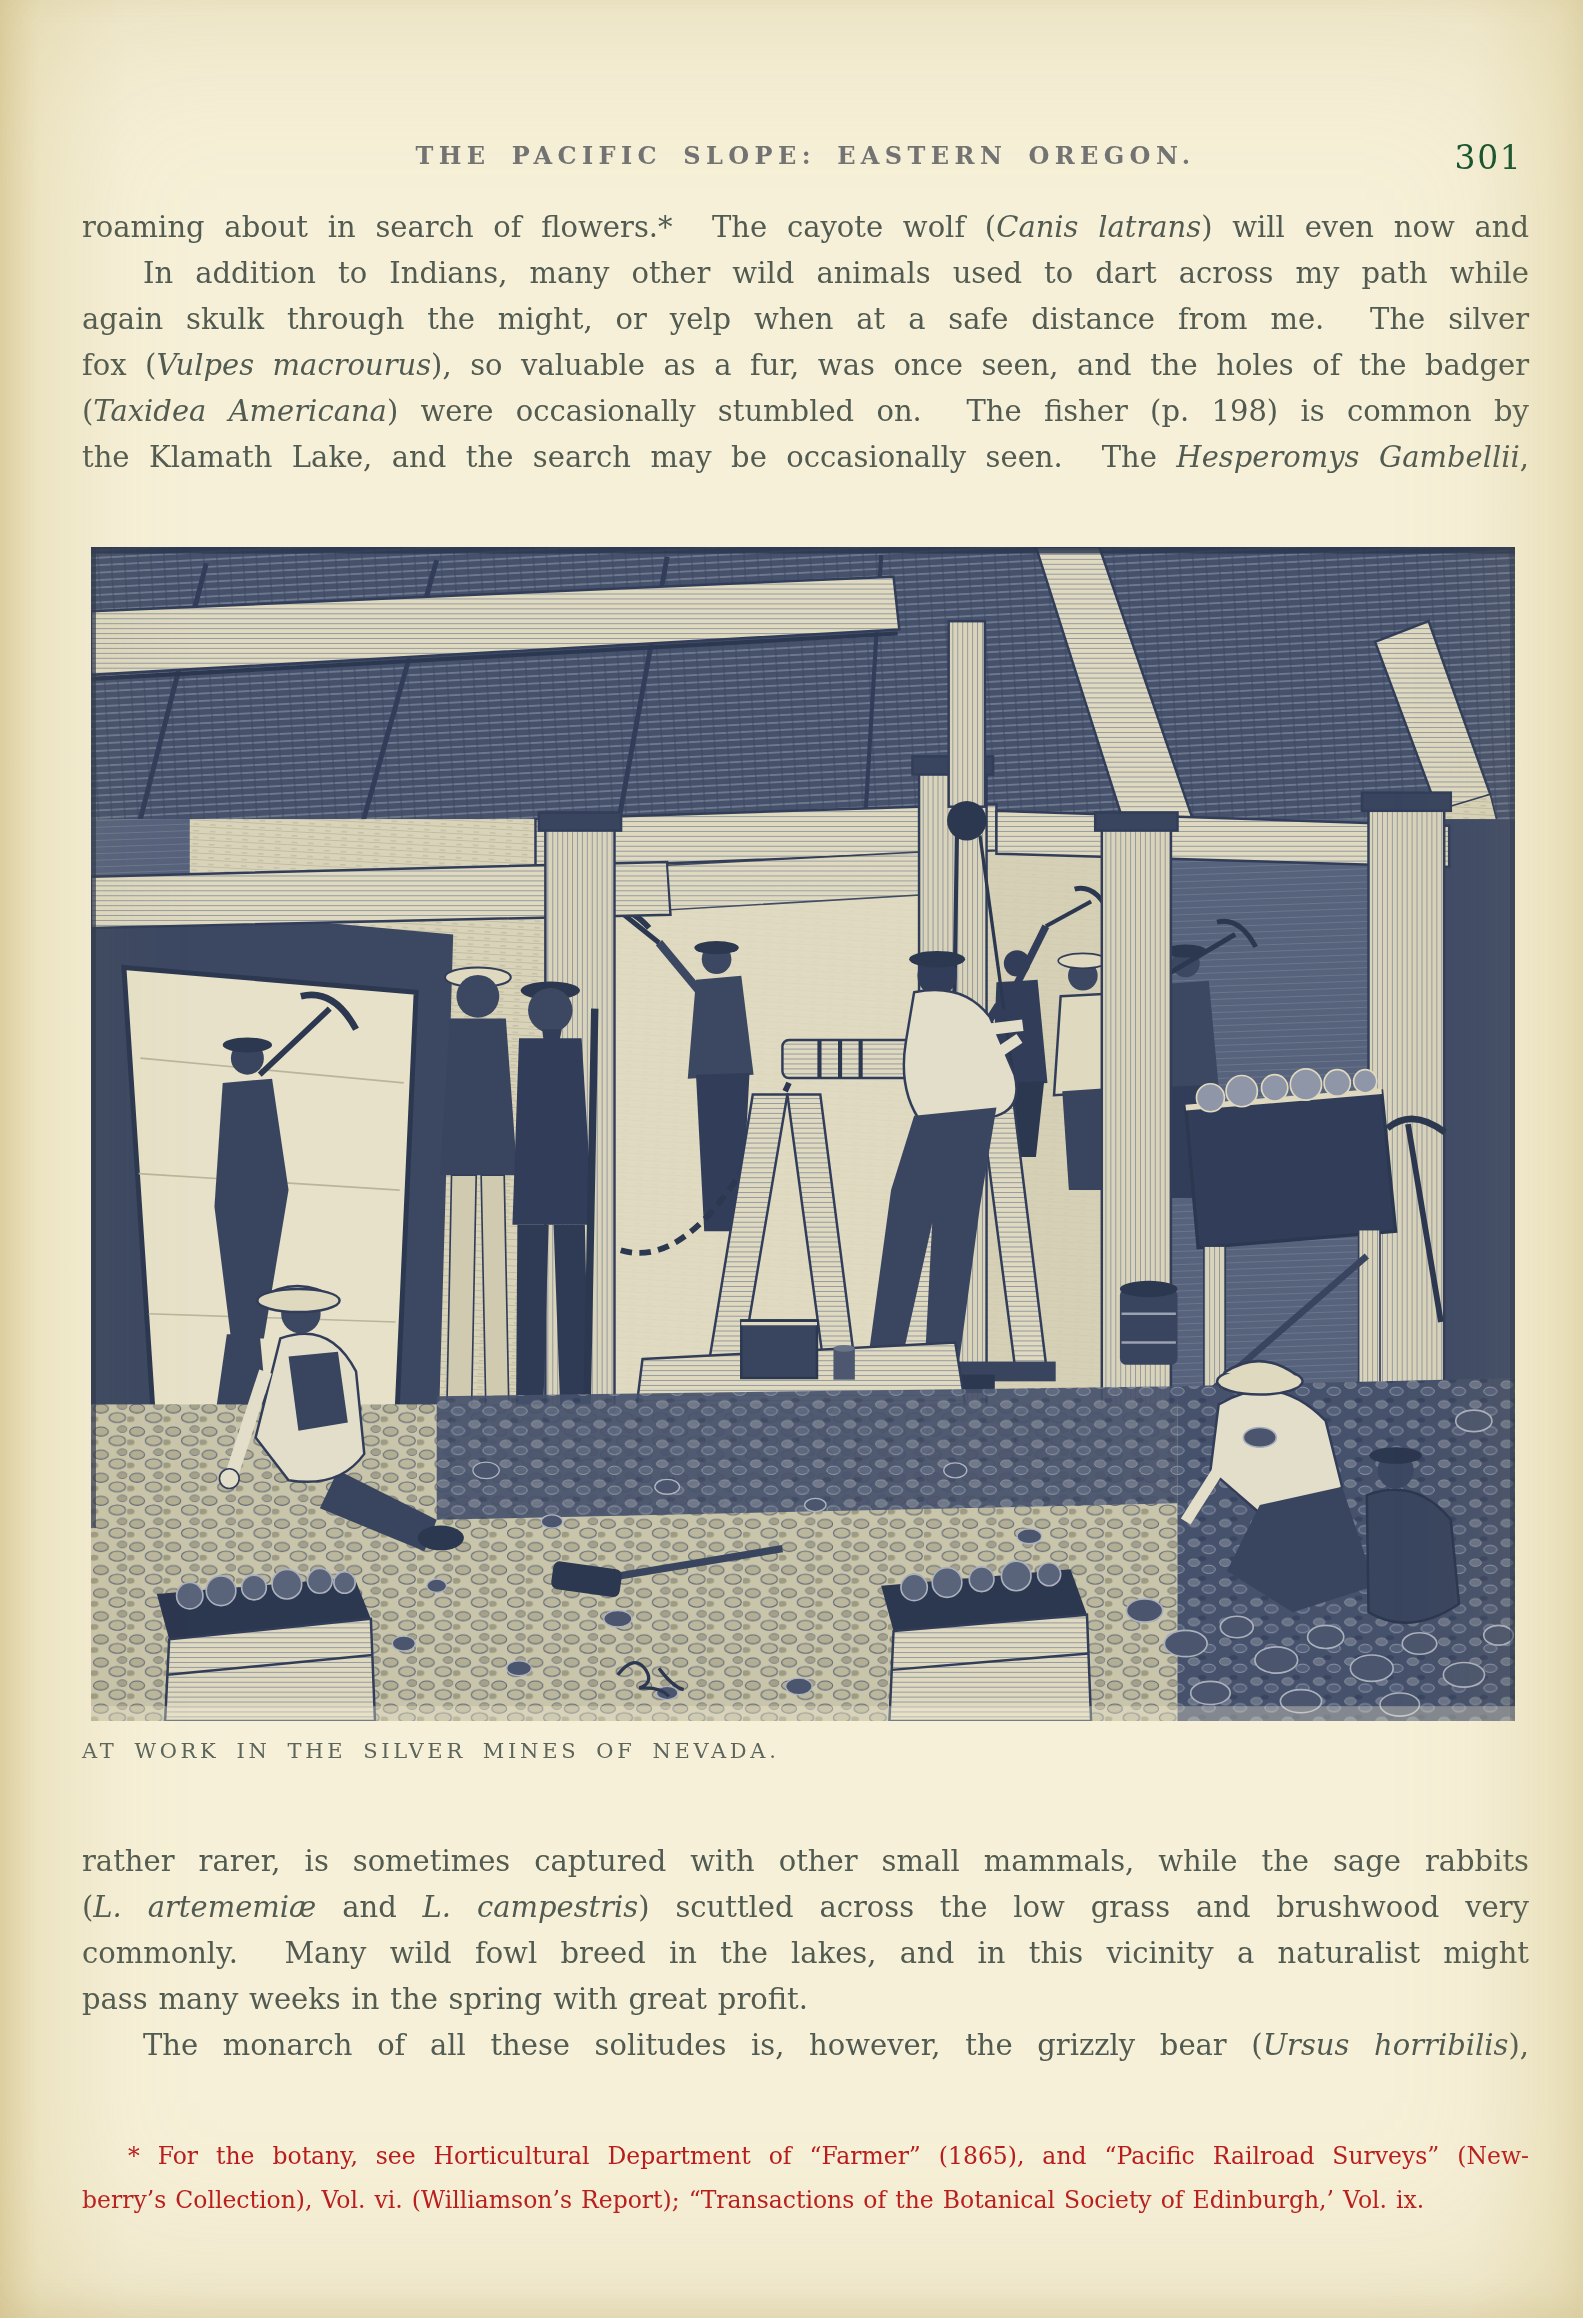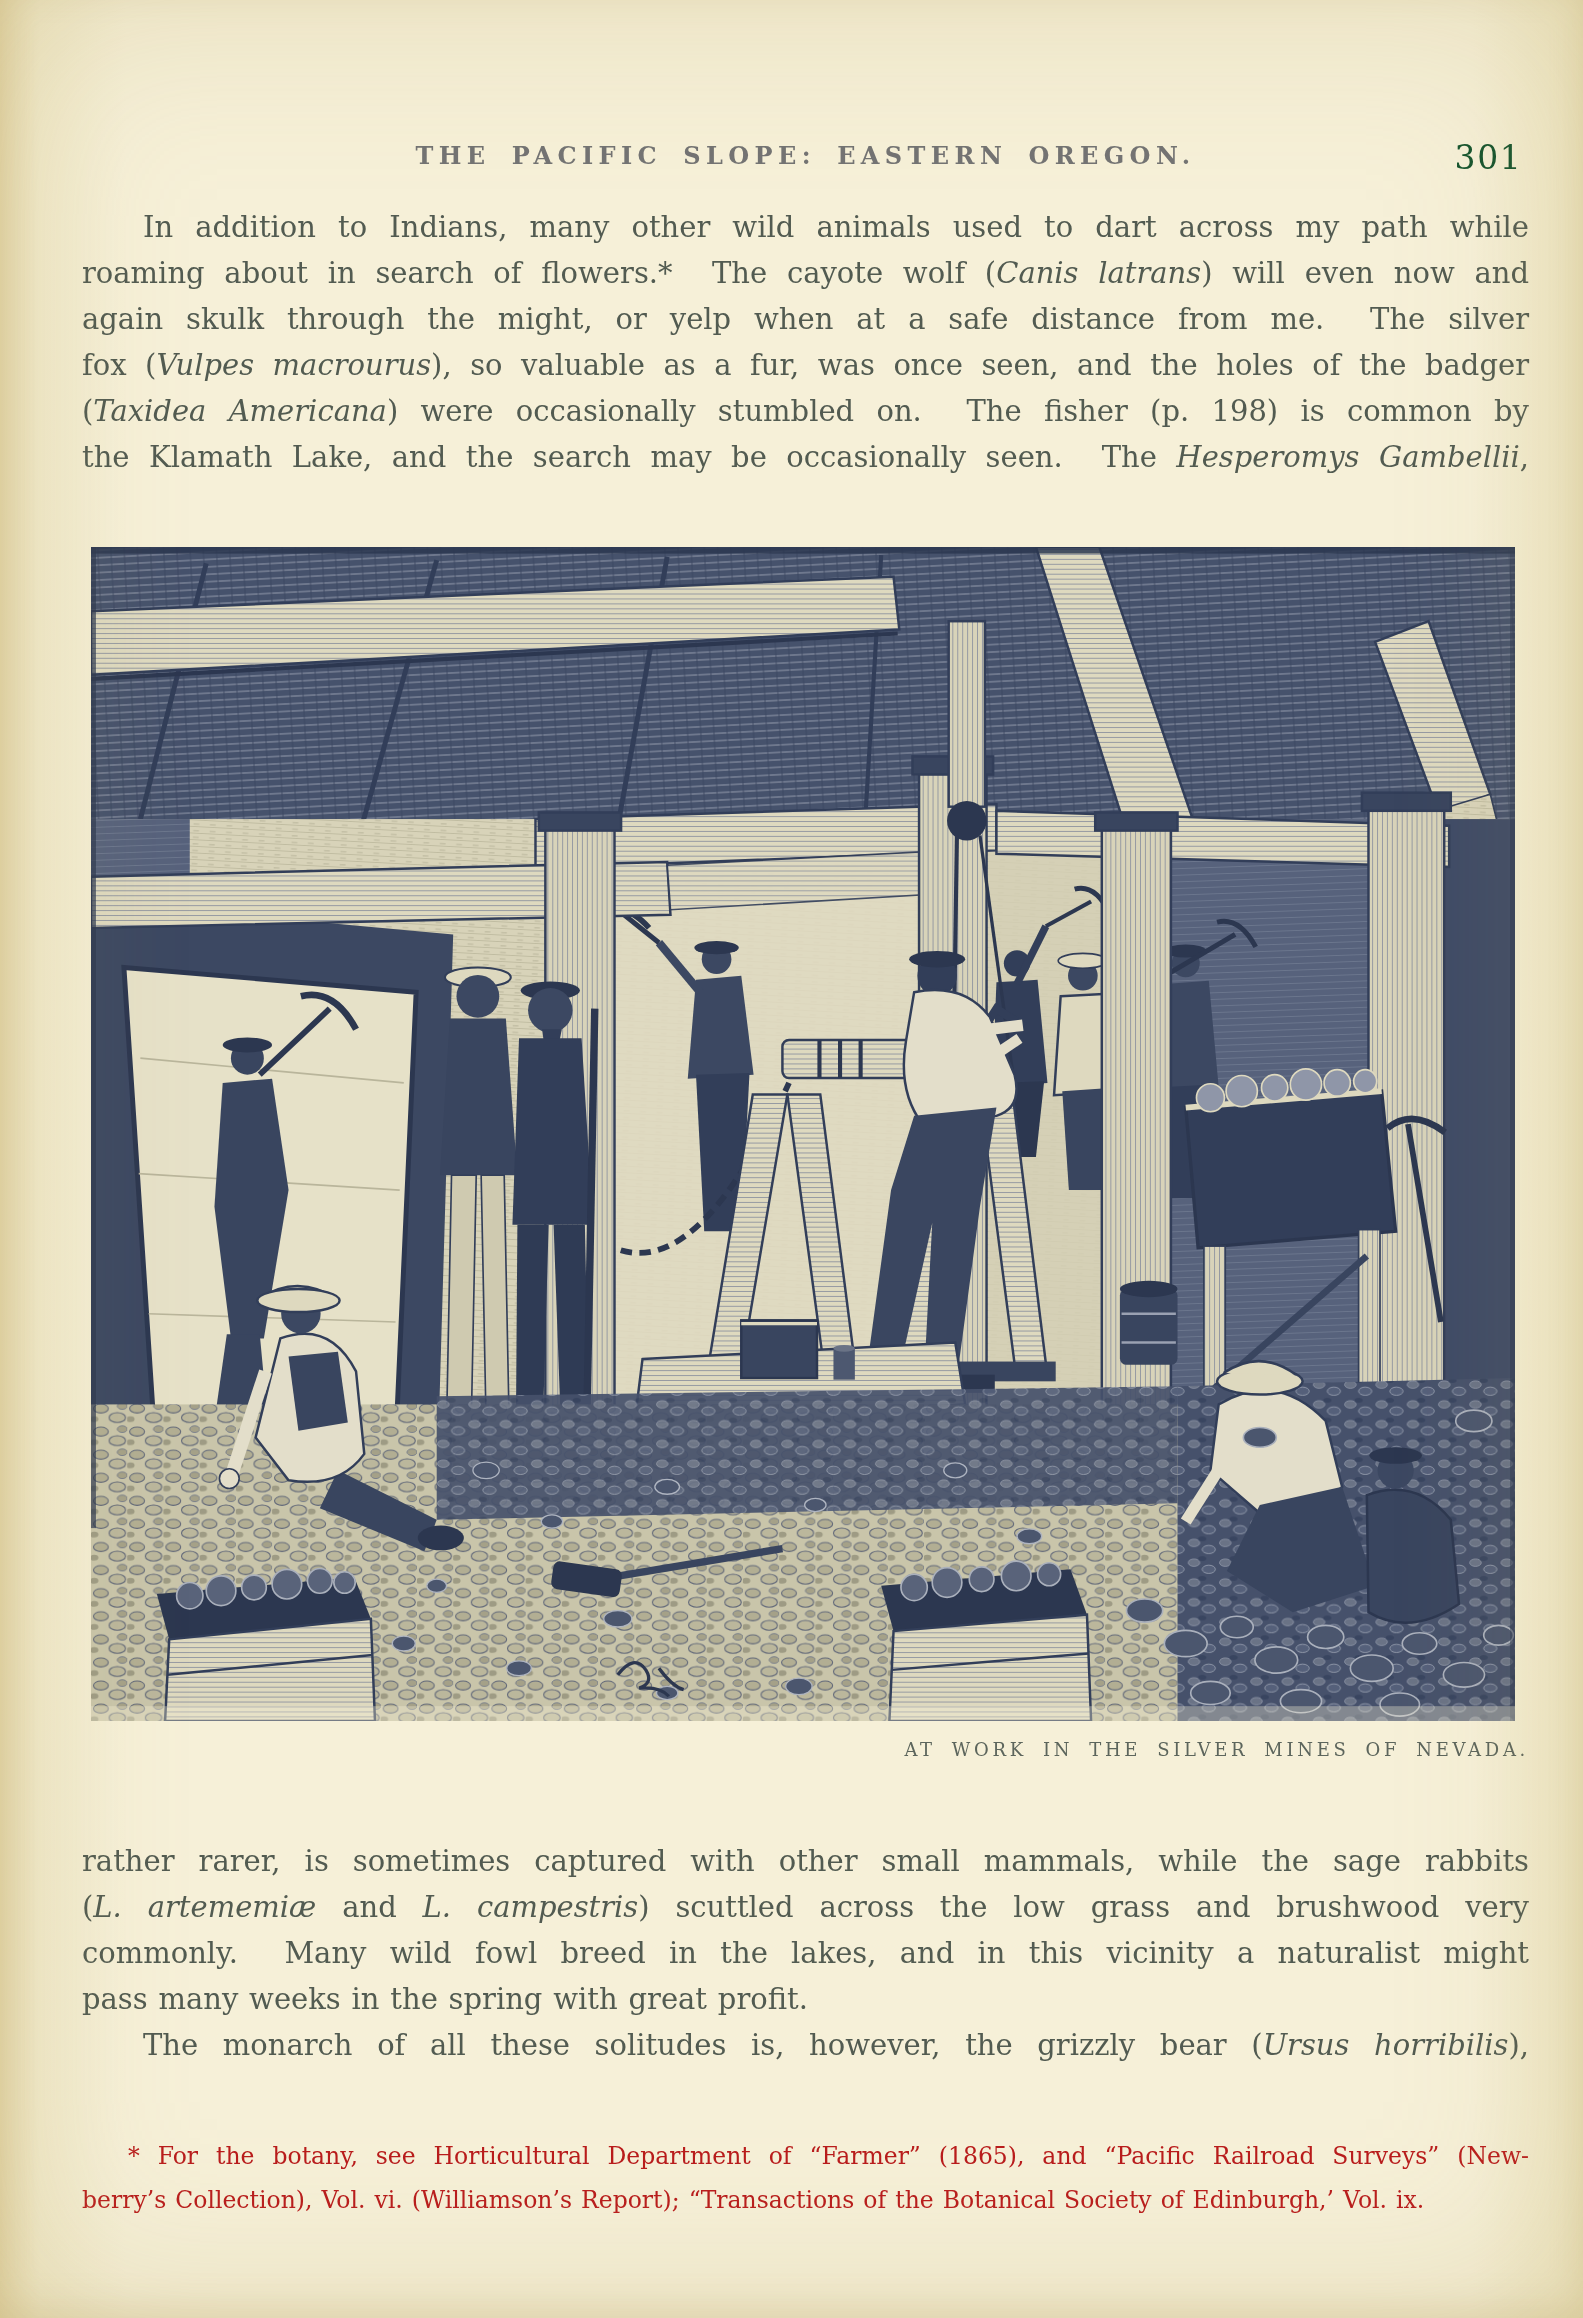--- a/index.html
+++ b/index.html
@@ -27,37 +27,37 @@
   .tline.fill{text-align-last:justify;}
   .tline.ind{text-indent:61px;}
   .it{font-style:italic;}
   #para1{top:204px;}
   #para23{top:1838px;}
   #footnote{top:2134px;font-size:23.5px;line-height:44px;color:#b91c1c;}
   #footnote .tline.ind{text-indent:46px;}
   .plate{position:absolute;left:91px;top:547px;width:1424px;height:1174px;}
   .plate svg{display:block;width:100%;height:100%;}
   .caption{
-    position:absolute;left:82px;top:1739px;width:1447px;text-align:right;
-    font-size:18px;letter-spacing:3.7px;word-spacing:6.6px;color:#5c655c;
+    position:absolute;left:82px;top:1739px;width:1447px;text-align:left;
+    font-size:21px;letter-spacing:3.7px;word-spacing:6.6px;color:#5c655c;
   }
 </style>
 </head>
 <body>
 
 <div class="page">
 
   <div class="header">
     <div class="title">THE PACIFIC SLOPE: EASTERN OREGON.</div>
     <div class="pnum">301</div>
   </div>
 
   <div class="tcol" id="para1">
+      <div class="tline fill"><span>roaming about in search of flowers.*  The cayote wolf (</span><span class="it">Canis latrans</span><span>) will even now and</span></div>
       <div class="tline fill ind"><span>In addition to Indians, many other wild animals used to dart across my path while</span></div>
-      <div class="tline fill"><span>roaming about in search of flowers.*  The cayote wolf (</span><span class="it">Canis latrans</span><span>) will even now and</span></div>
       <div class="tline fill"><span>again skulk through the might, or yelp when at a safe distance from me.  The silver</span></div>
       <div class="tline fill"><span>fox (</span><span class="it">Vulpes macrourus</span><span>), so valuable as a fur, was once seen, and the holes of the badger</span></div>
       <div class="tline fill"><span>(</span><span class="it">Taxidea Americana</span><span>) were occasionally stumbled on.  The fisher (p. 198) is common by</span></div>
       <div class="tline fill"><span>the Klamath Lake, and the search may be occasionally seen.  The </span><span class="it">Hesperomys Gambellii</span><span>,</span></div>
     </div>
 
   <div class="plate">
     <svg viewBox="0 0 1730 1424" preserveAspectRatio="none" aria-hidden="true">
       <defs>
         <pattern id="ceil" width="16" height="9" patternUnits="userSpaceOnUse" patternTransform="rotate(-3)">

